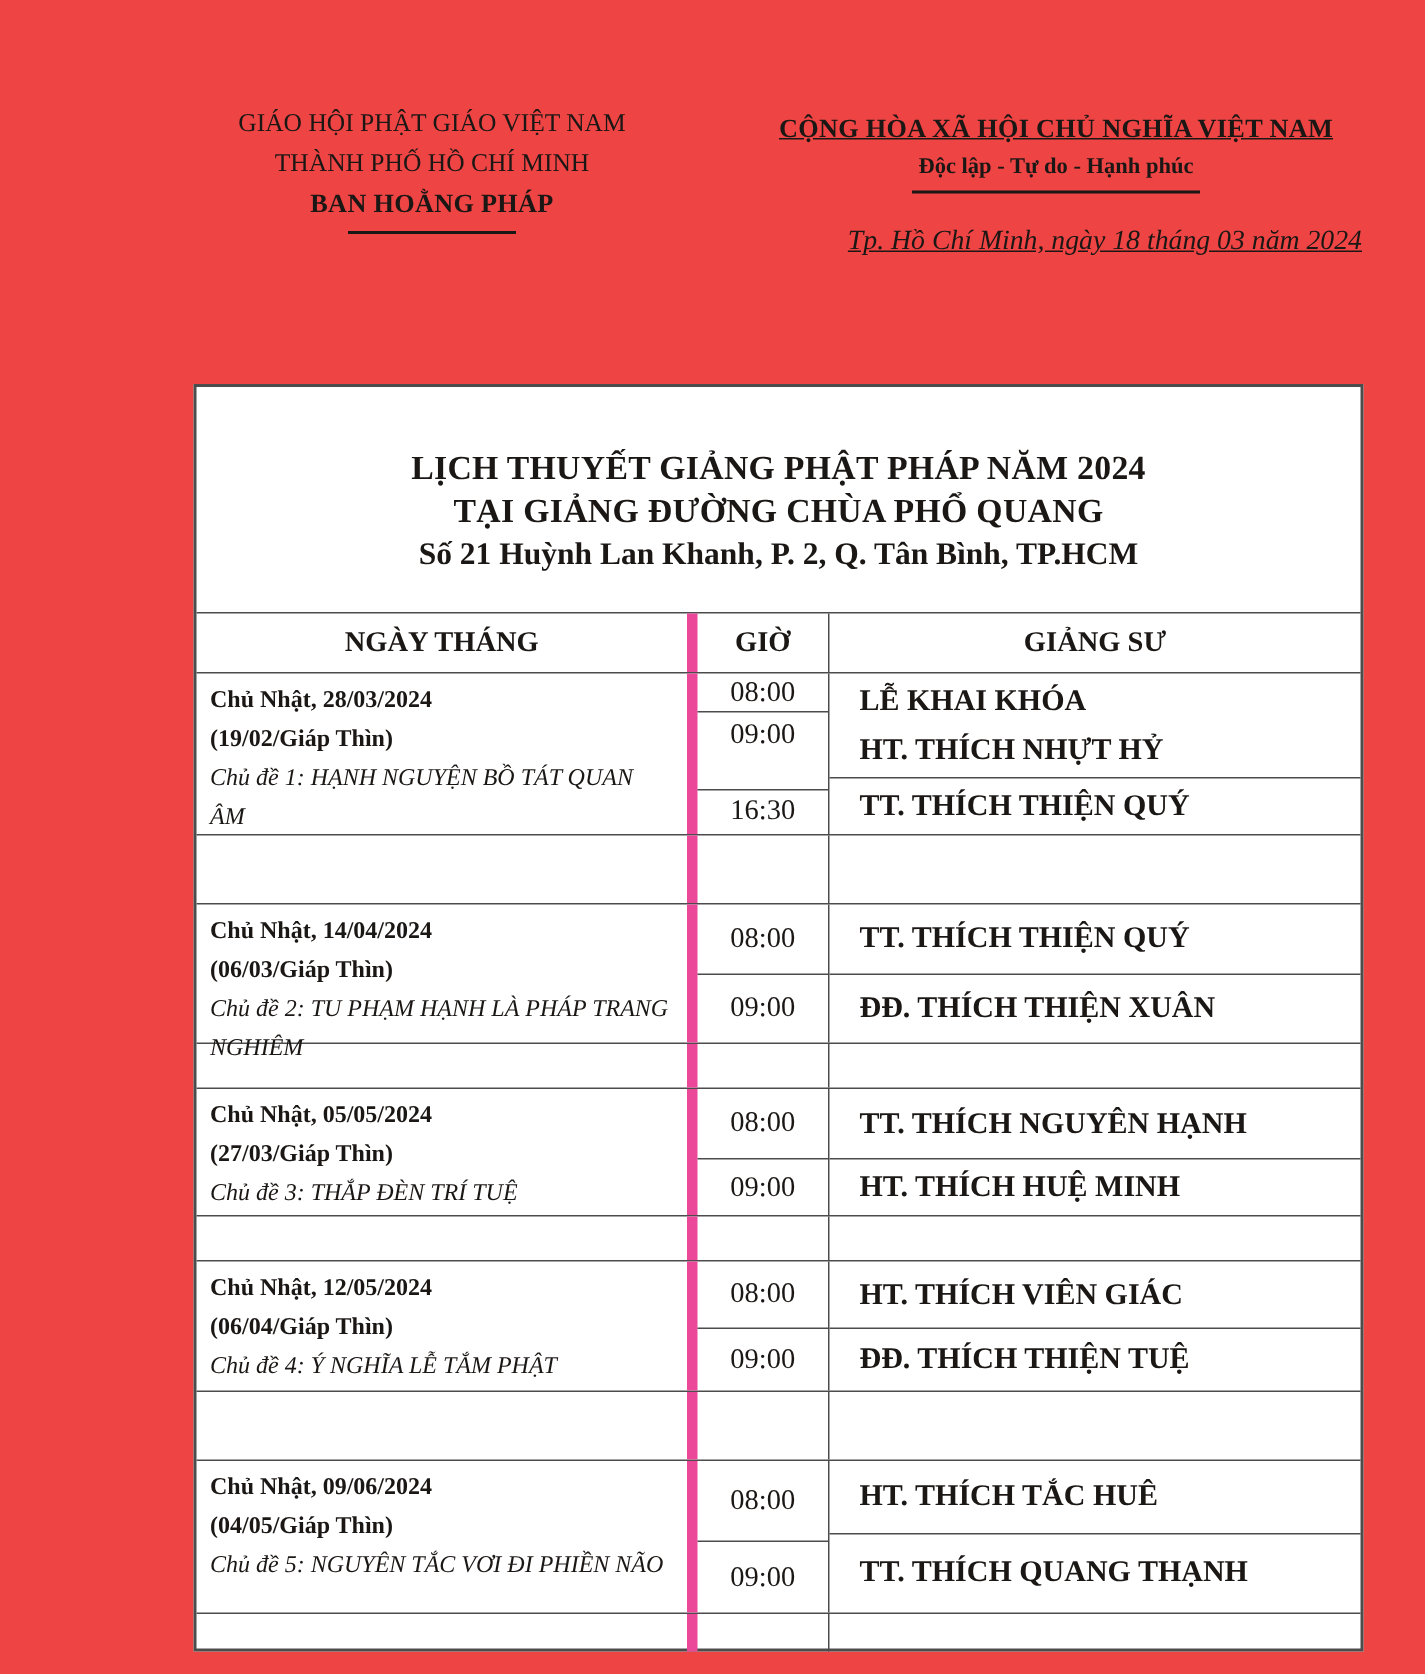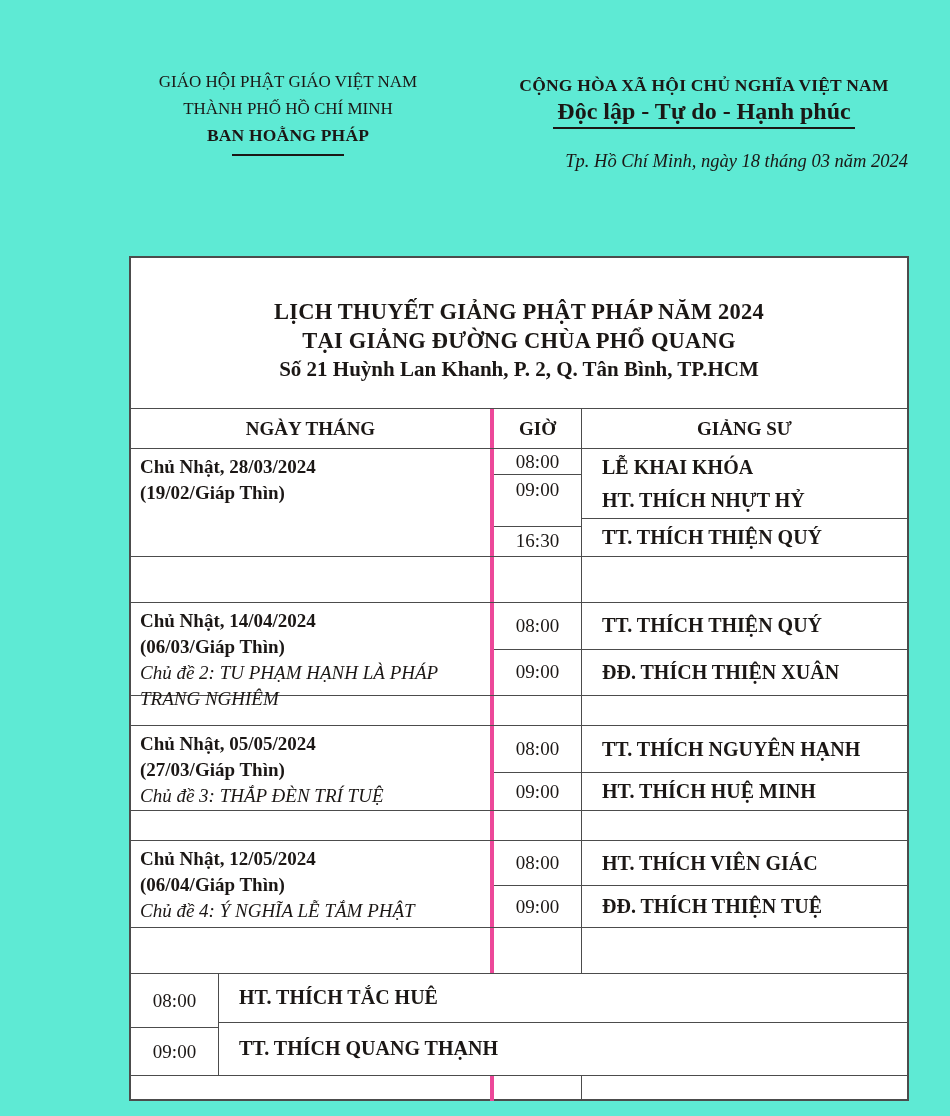--- a/index.html
+++ b/index.html
@@ -1,49 +1,49 @@
 <!DOCTYPE html>
 <html><head>
 <meta charset="utf-8">
 <style>
   * { margin:0; padding:0; box-sizing:border-box; }
   html,body { background:#ffffff; }
   .page {
-    position:relative; width:950px; height:1116px; background:#5eead4;
+    position:relative; width:950px; height:1116px; background:#ef4444;
     font-family:"Liberation Serif","DejaVu Serif",serif; color:#1b1715; overflow:hidden;
   }
   
   .hdr-left {
     position:absolute; left:138px; top:68px; width:300px;
     text-align:center; font-size:17px; line-height:27px;
   }
   .hdr-left .l3 { font-weight:bold; font-size:17.5px; letter-spacing:.2px; }
   .hdr-left .rule { width:112px; border-bottom:2px solid #1b1715; margin:5px auto 0 auto; }
   .hdr-right {
-    position:absolute; left:498px; top:72px; width:412px; text-align:center;
+    position:absolute; left:498px; top:72px; width:412px; text-align:center;text-decoration:underline;
   }
   .hdr-right .l1 { font-weight:bold; font-size:17.5px; line-height:26px; letter-spacing:.2px; }
-  .hdr-right .l2 { display:inline-block; font-weight:bold; font-size:24px; line-height:26px;
+  .hdr-right .l2 { display:inline-block; font-weight:bold; font-size:15px; line-height:26px;
                    border-bottom:2px solid #1b1715; padding:0 4px 3px 4px; }
   .hdr-right .dateline { margin-top:22px; text-align:right; font-style:italic; font-size:18.5px; padding-right:2px; }
   
   .lich-table {
     position:absolute; left:129px; top:256px; width:780px; height:845px;
     border:2px solid #4c4c4c; background:#fff;
   }
   .title-block { height:150px; text-align:center; padding-top:39px; }
   .title-block .t12 { font-weight:bold; font-size:22.5px; line-height:29px; letter-spacing:.2px; }
   .title-block .t3  { font-weight:bold; font-size:21px;  line-height:29px; }
   .trow { display:flex; border-top:1px solid #4c4c4c; }
-  .c1 { width:363px; border-right:4px solid #ec4899; }
+  .c1 { width:334px; border-right:7px solid #ec4899; }
   .c2 { width:88px;  border-right:1px solid #4c4c4c; display:flex; flex-direction:column; }
   .c3 { flex:1; display:flex; flex-direction:column; }
   .head-row { height:40px; font-weight:bold; font-size:19px; }
   .head-row .c1, .head-row .c2, .head-row .c3 { display:flex; align-items:center; justify-content:center; }
-  .date-cell { padding:5px 10px 0 9px; font-size:19px; line-height:26px; }
+  .date-cell { padding:5px 10px 0 9px; font-size:16px; line-height:26px; }
   .date-cell .b { font-weight:bold; }
   .date-cell .topic { font-style:italic; }
   .tcell { display:flex; align-items:center; justify-content:center; font-size:19px; }
   .scell { display:flex; align-items:center; padding-left:20px; font-weight:bold; font-size:20px; }
   .c2 .sub + .sub, .c3 .sub + .sub { border-top:1px solid #4c4c4c; }
   .merged2 { display:flex; flex-direction:column; justify-content:space-evenly; padding-left:20px;
              font-weight:bold; font-size:20px; line-height:28px; }
   .spacer .c1, .spacer .c2, .spacer .c3 { }
 </style>
 </head>
@@ -75,20 +75,21 @@
     <div class="trow head-row">
       <div class="c1">NGÀY THÁNG</div>
       <div class="c2">GIỜ</div>
       <div class="c3">GIẢNG SƯ</div>
     </div>
 
     <div class="trow" style="height:108px;">
       <div class="c1 date-cell">
         <div class="b">Chủ Nhật, 28/03/2024</div>
         <div class="b">(19/02/Giáp Thìn)</div>
+        <div class="topic">Chủ đề 1: HẠNH NGUYỆN BỒ TÁT QUAN ÂM</div>
       </div>
       <div class="c2">
         <div class="sub tcell" style="height:32px;">08:00</div>
         <div class="sub tcell" style="height:38px;">09:00</div>
         <div class="sub tcell" style="height:38px;margin-top:21px;">16:30</div>
       </div>
       <div class="c3">
         <div class="sub merged2" style="height:70px;">
           <div>LỄ KHAI KHÓA</div>
           <div>HT. THÍCH NHỰT HỶ</div>
@@ -163,20 +164,25 @@
       </div>
     </div>
 
     <div class="trow spacer" style="height:46px;">
       <div class="c1"></div>
         <div class="c2"></div>
         <div class="c3"></div>
     </div>
 
     <div class="trow" style="height:102px;">
+      <div class="c1 date-cell">
+        <div class="b">Chủ Nhật, 09/06/2024</div>
+        <div class="b">(04/05/Giáp Thìn)</div>
+        <div class="topic">Chủ đề 5: NGUYÊN TẮC VƠI ĐI PHIỀN NÃO</div>
+      </div>
       <div class="c2">
         <div class="sub tcell" style="height:54px;">08:00</div>
         <div class="sub tcell" style="height:48px;">09:00</div>
       </div>
       <div class="c3">
         <div class="sub scell" style="height:48px;">HT. THÍCH TẮC HUÊ</div>
         <div class="sub scell" style="height:54px;">TT. THÍCH QUANG THẠNH</div>
       </div>
     </div>
 

